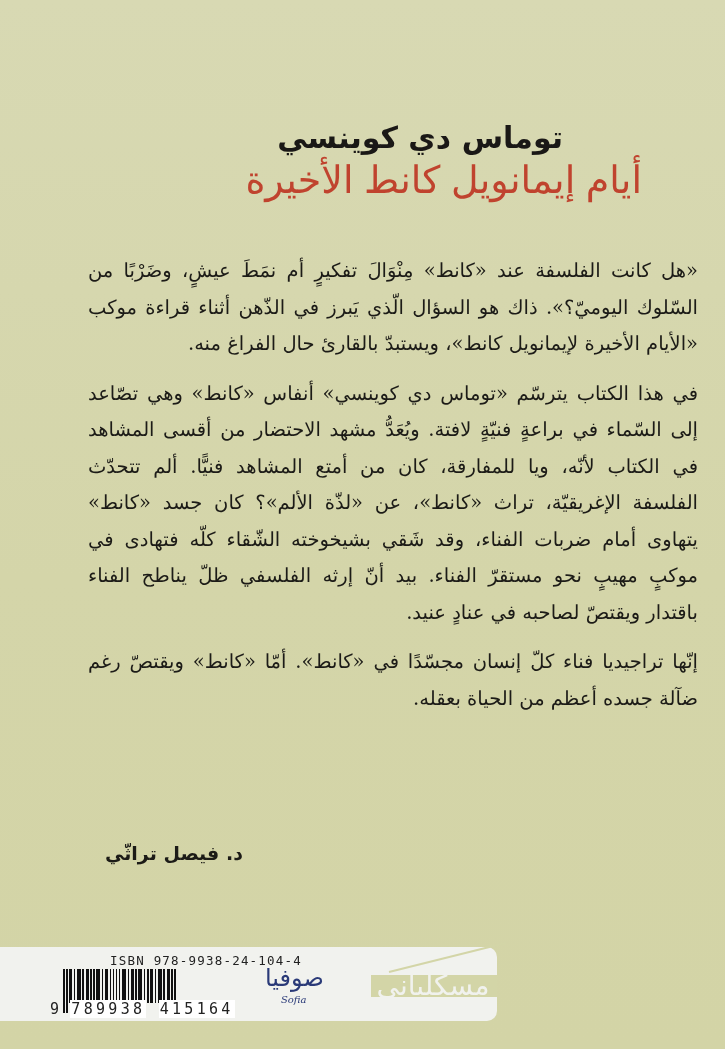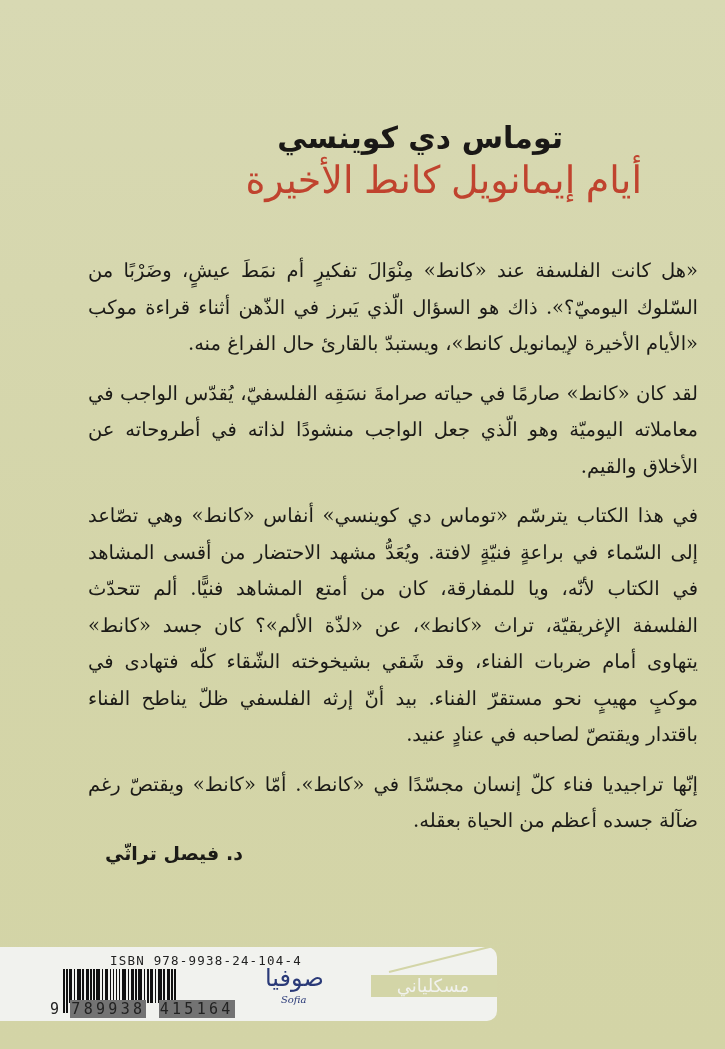--- a/index.html
+++ b/index.html
@@ -117,21 +117,21 @@
       top: 1000px;
       font-family: "DejaVu Sans Mono", monospace;
       font-size: 15px;
       letter-spacing: 3.3px;
       color: #222;
     }
     .barcode-digits .lead {
       margin-right: 8px;
     }
     .barcode-digits .group {
-      background: #737373;
+      background: #ffffff;
       padding: 0 1px;
     }
     .publisher-logo {
       position: absolute;
       left: 257px;
       top: 962px;
       width: 82px;
       height: 46px;
     }
     .publisher-logo .ar {
@@ -169,21 +169,21 @@
       background: #d3d5a7;
     }
     .imprint-logo .ar {
       position: absolute;
       left: 14px;
       top: 8px;
       width: 120px;
       text-align: center;
       direction: rtl;
       font-family: "DejaVu Sans", sans-serif;
-      font-size: 18px;
+      font-size: 28px;
       color: #f1f2ee;
       line-height: 30px;
       letter-spacing: 1px;
     }
     .imprint-logo .stroke {
       position: absolute;
       left: 30px;
       top: 8px;
       width: 120px;
       height: 2px;
@@ -196,21 +196,20 @@
 <body>
 
 <div class="cover">
 
   <div class="author">توماس دي كوينسي</div>
 
   <div class="title">أيام إيمانويل كانط الأخيرة</div>
 
   <div class="body-text">
     <p>«هل كانت الفلسفة عند «كانط» مِنْوَالَ تفكيرٍ أم نمَطَ عيشٍ، وضَرْبًا من السّلوك اليوميّ؟». ذاك هو السؤال الّذي يَبرز في الذّهن أثناء قراءة موكب «الأيام الأخيرة لإيمانويل كانط»، ويستبدّ بالقارئ حال الفراغ منه.</p>
-    <p>لقد كان «كانط» صارمًا في حياته صرامةَ نسَقِه الفلسفيّ، يُقدّس الواجب في معاملاته اليوميّة وهو الّذي جعل الواجب منشودًا لذاته في أطروحاته عن الأخلاق والقيم.</p>
     <p>في هذا الكتاب يترسّم «توماس دي كوينسي» أنفاس «كانط» وهي تصّاعد إلى السّماء في براعةٍ فنيّةٍ لافتة. ويُعَدُّ مشهد الاحتضار من أقسى المشاهد في الكتاب لأنّه، ويا للمفارقة، كان من أمتع المشاهد فنيًّا. ألم تتحدّث الفلسفة الإغريقيّة، تراث «كانط»، عن «لذّة الألم»؟ كان جسد «كانط» يتهاوى أمام ضربات الفناء، وقد شَقي بشيخوخته الشّقاء كلّه فتهادى في موكبٍ مهيبٍ نحو مستقرّ الفناء. بيد أنّ إرثه الفلسفي ظلّ يناطح الفناء باقتدار ويقتصّ لصاحبه في عنادٍ عنيد.</p>
     <p>إنّها تراجيديا فناء كلّ إنسان مجسّدًا في «كانط». أمّا «كانط» ويقتصّ رغم ضآلة جسده أعظم من الحياة بعقله.</p>
   </div>
 
   <div class="signature">د. فيصل تراثّي</div>
 
   <div class="barcode-strip"></div>
 
   <div class="isbn-label">ISBN 978-9938-24-104-4</div>
 

